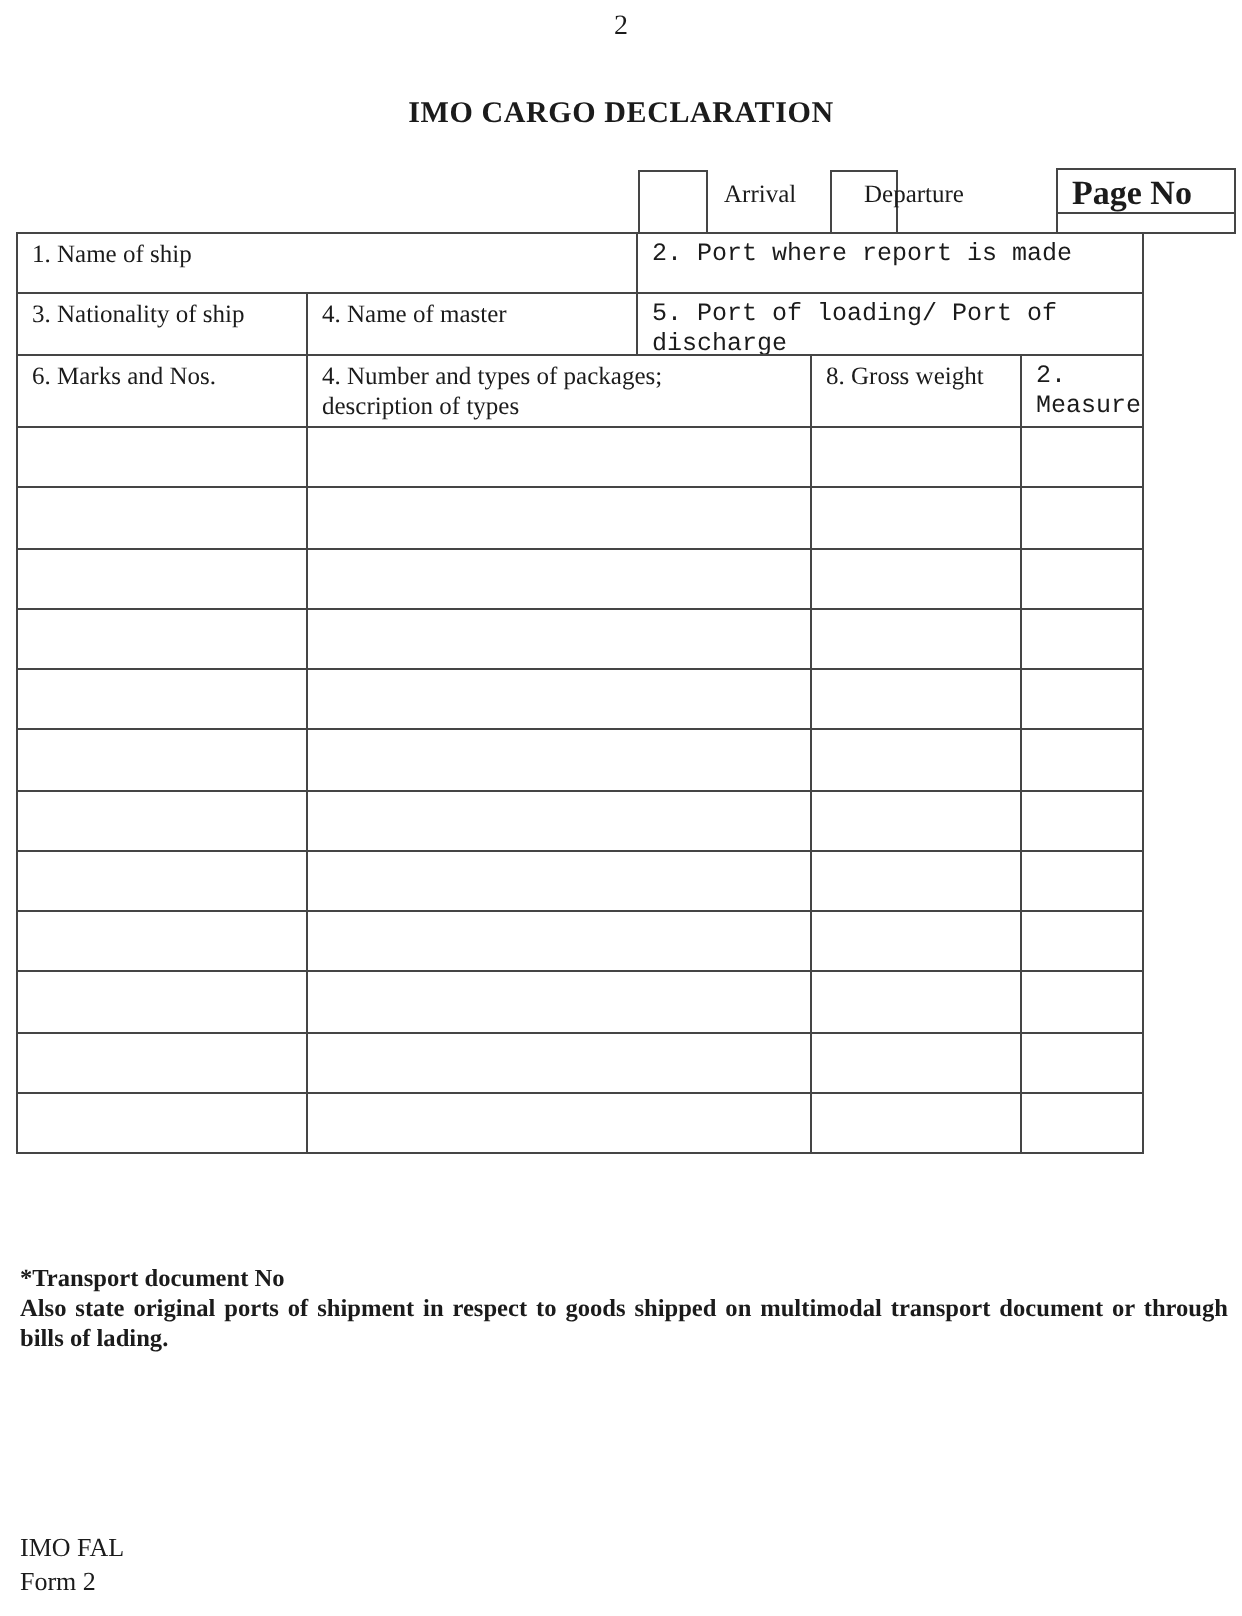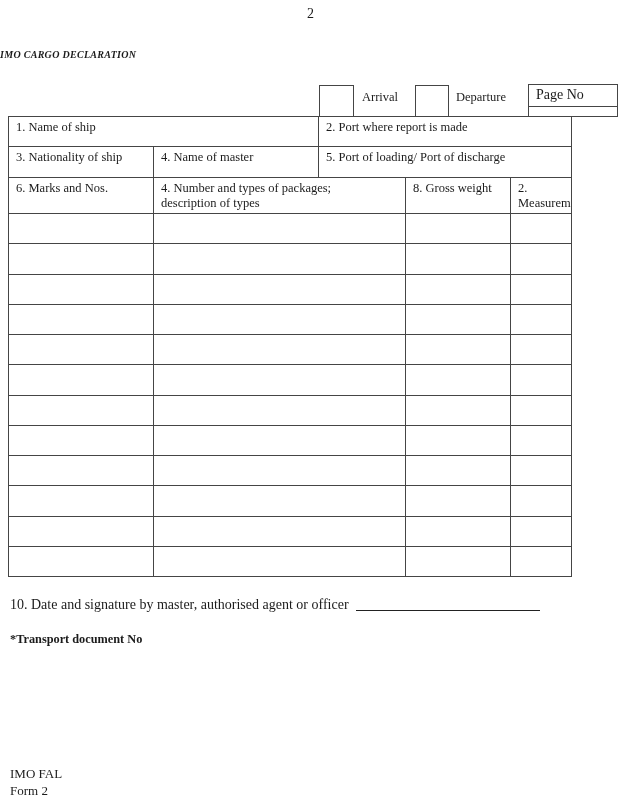--- a/index.html
+++ b/index.html
@@ -3,41 +3,41 @@
 <meta charset="utf-8">
 <style>
   :root { --line:#454545; --ink:#1b1b1b; }
   html,body { margin:0; padding:0; background:#fff; }
   .page {
     position:relative; width:621px; height:808px; background:#ffffff;
     font-family:"Liberation Serif", serif; color:var(--ink);
     overflow:hidden;
   }
   .page-number { position:absolute; top:6px; left:0; width:100%; text-align:center; font-size:14px; }
-  .title { position:absolute; top:49px; left:0; width:100%; 
-           font-weight:bold; font-size:10px; letter-spacing:0.3px;font-style:italic; }
+  .title { position:absolute; top:49px; left:0; width:100%; text-align:center;
+           font-weight:bold; font-size:15px; letter-spacing:0.3px; }
 
   .hdr-box { position:absolute; border:1px solid var(--line); box-sizing:border-box; background:#fff; }
   #cb-arrival   { left:319px; top:85px; width:35px; height:32px; }
   #cb-departure { left:415px; top:85px; width:34px; height:32px; }
   .hdr-label { position:absolute; font-size:12.5px; }
   #lbl-arrival   { left:362px; top:90px; }
-  #lbl-departure { left:456px; top:90px; }
+  #lbl-departure { left:432px; top:90px; }
   #pageno-box { left:528px; top:84px; width:90px; height:33px; }
   #pageno-box .label-row { box-sizing:border-box; height:22px; border-bottom:1px solid var(--line);
-                           padding:2px 0 0 7px; font-size:14px; }
+                           padding:2px 0 0 7px; font-size:17px;font-weight:bold; }
   #pageno-box .value-row { height:9px; }
 
   .form-table { position:absolute; left:8px; top:116px; width:564px; height:461px;
                 border:1px solid var(--line); box-sizing:border-box;
                 display:flex; flex-direction:column; }
   .trow { display:flex; border-bottom:1px solid var(--line); box-sizing:border-box; }
   .tcell { box-sizing:border-box; border-right:1px solid var(--line);
            padding:3px 4px 0 7px; font-size:12.5px; line-height:15px; overflow:hidden; }
-  .tcell:last-child { border-right:none; }
+  .tcell:last-child { border-right:none;font-family:Liberation Mono, monospace; }
   .w1 { width:145px; } .w2 { width:252px; } .w3 { width:105px; }
   .wa { width:310px; } .wb { width:165px; }
   .wr { flex:1; }
   .r1 { height:30px; } .r2 { height:31px; } .r3 { height:36px;justify-content:flex-end; }
   .grid-rows { flex:1; display:flex; flex-direction:column; }
   .grid-rows .trow { flex:1; }
   .grid-rows .trow:last-child { border-bottom:none; }
 
   .sig-block { position:absolute; left:10px; top:597px; width:604px;
                display:flex; font-size:14px; }
@@ -162,27 +162,24 @@
         <div class="trow">
           <div class="tcell w1"></div>
           <div class="tcell w2"></div>
           <div class="tcell w3"></div>
           <div class="tcell wr"></div>
         </div>
       </div>
 
   </div>
 
-  <div class="sig-block">
-    <span>10. Date and signature by master, authorised agent or officer</span>
-    <span class="sig-underline"></span>
-  </div>
 
   <div class="footnotes">
     <div class="fn1">*Transport document No</div>
+    <div class="fn2">Also state original ports of shipment in respect to goods shipped on multimodal transport document or through bills of lading.</div>
   </div>
 
   <div class="footer">
     <div>IMO FAL</div>
     <div>Form 2</div>
   </div>
 
 </div>
 
 </body></html>

